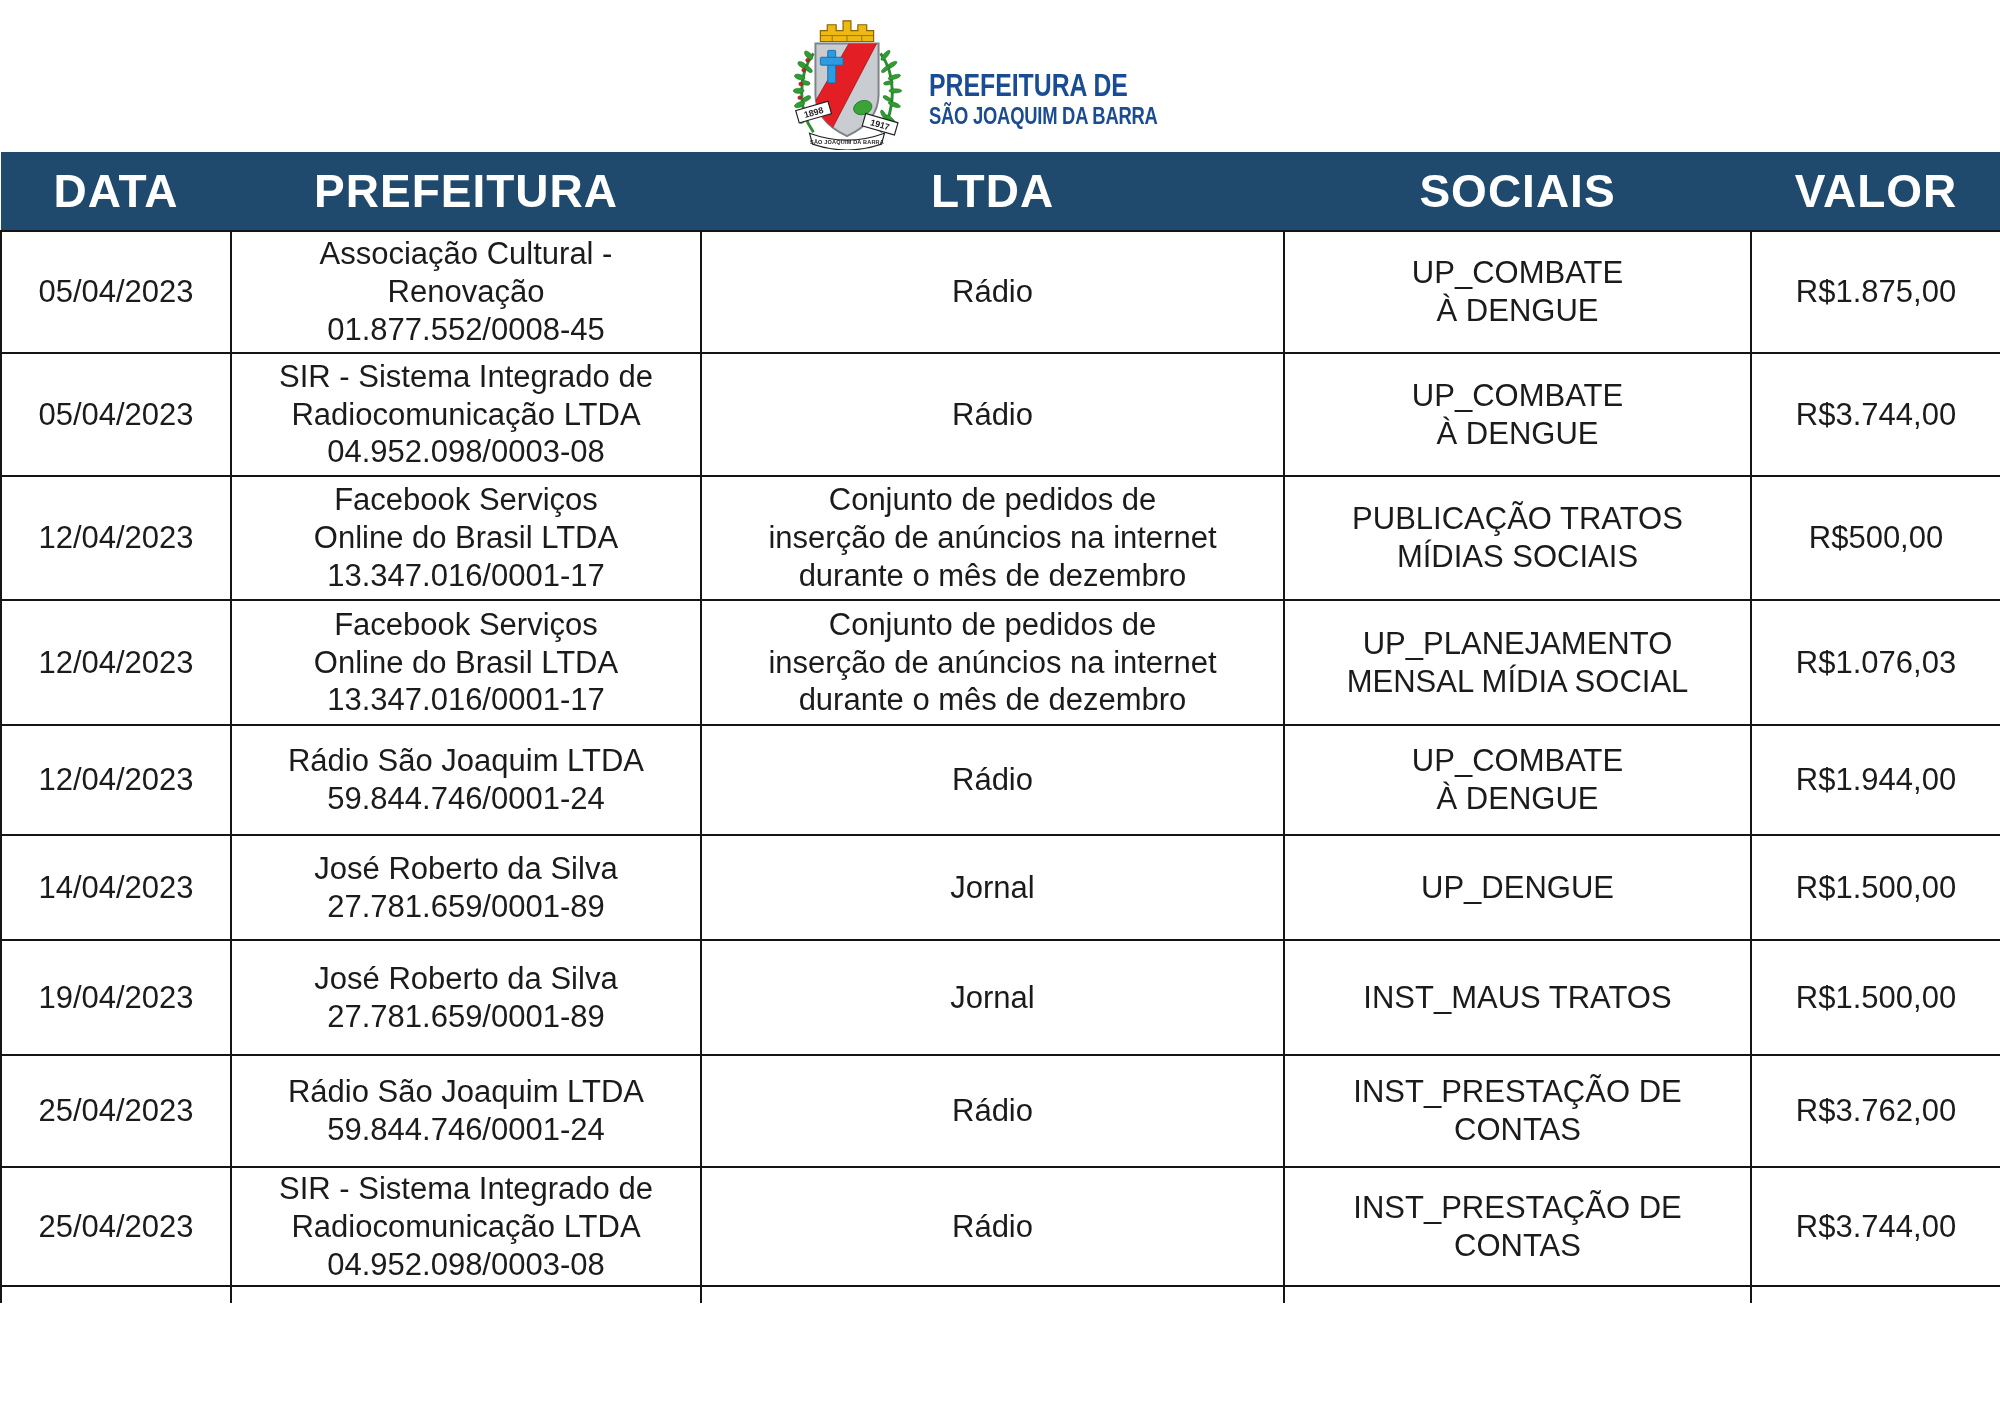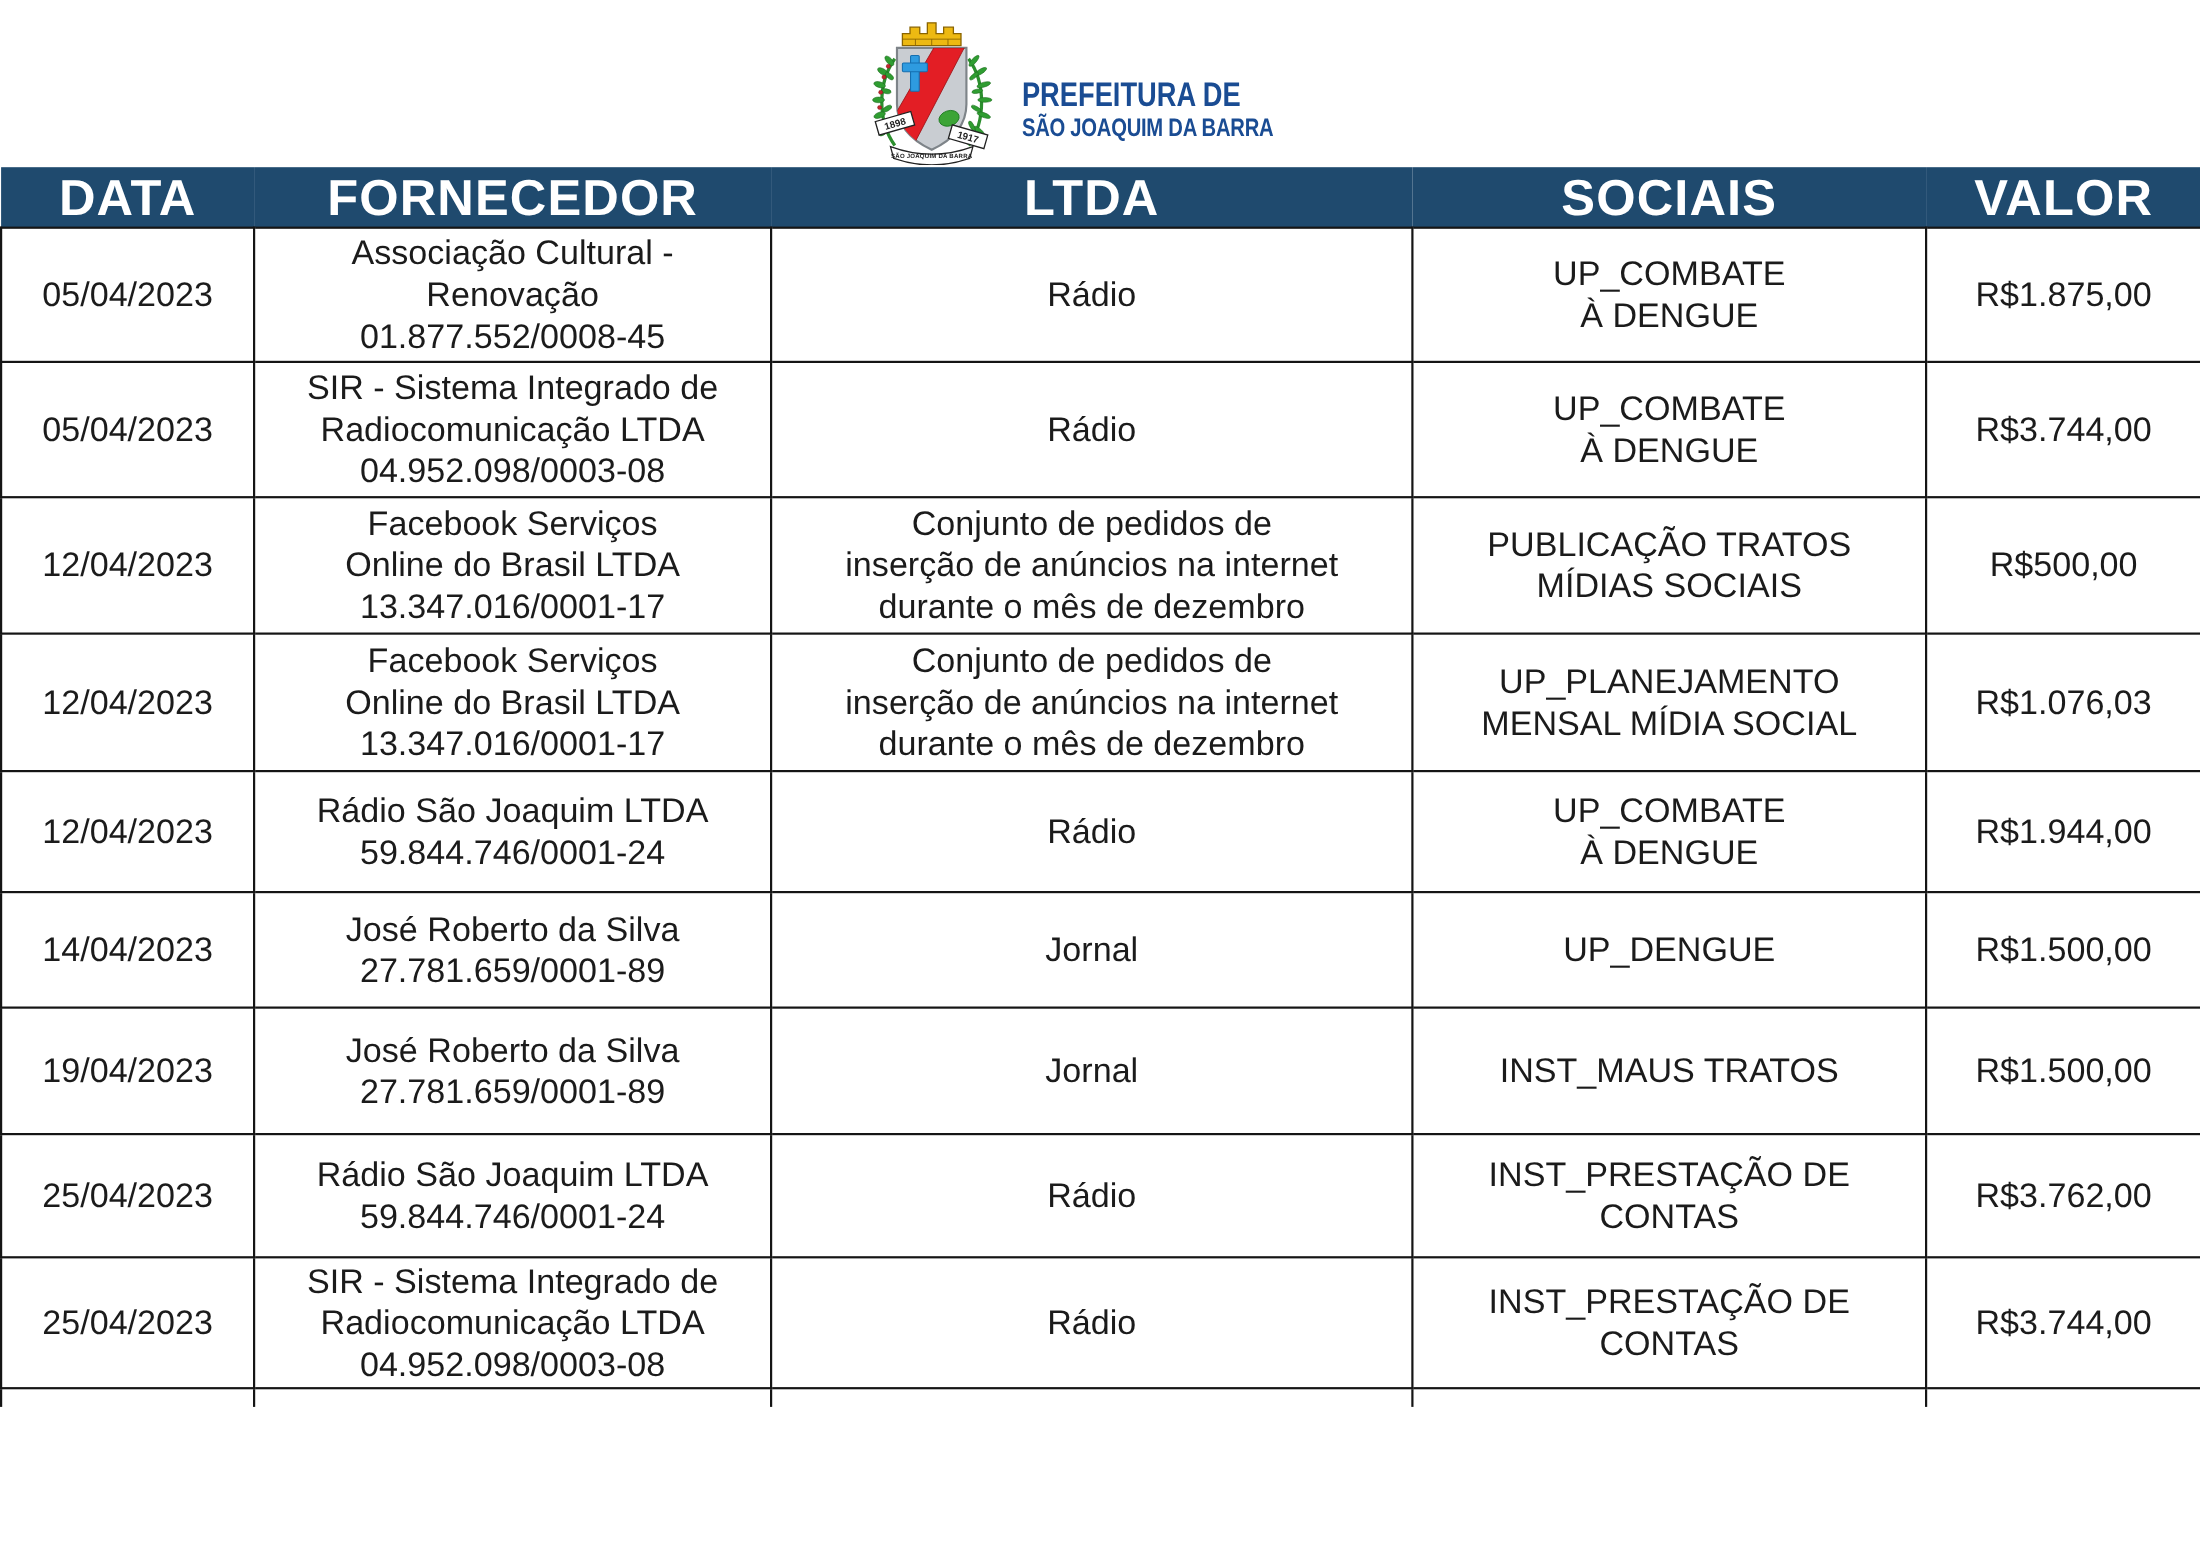--- a/index.html
+++ b/index.html
@@ -34,21 +34,21 @@
   col.c-forn  { width: 470px; }
   col.c-meio  { width: 583px; }
   col.c-camp  { width: 467px; }
   col.c-valor { width: 250px; }
 
   thead th {
     background: var(--header-bg, #1F4A6E);
     color: var(--header-fg, #ffffff);
     height: 53px;
     font-size: 46px; font-weight: 700; letter-spacing: 1px;
-    border: none; padding: 0; text-align: center; vertical-align: middle;
+    border: none; padding: 12px; text-align: center; vertical-align: middle;
   }
   tbody td {
     border: 2px solid #151515;
     text-align: center; vertical-align: middle;
     font-size: 31px; line-height: 1.22;
     white-space: pre-line;
     padding: 2px 8px;
     background: #fff;
   }
   tbody tr.stub td { border-top: none; border-bottom: none; height: 17px; padding: 0; }
@@ -138,21 +138,21 @@
     <colgroup>
       <col class="c-data">
         <col class="c-forn">
         <col class="c-meio">
         <col class="c-camp">
         <col class="c-valor">
     </colgroup>
     <thead>
       <tr>
         <th>DATA</th>
-        <th>FORNECEDOR</th>
+        <th>PREFEITURA</th>
         <th>LTDA</th>
         <th>SOCIAIS</th>
         <th>VALOR</th>
       </tr>
     </thead>
     <tbody>
         <tr class="report-row" style="height: 122px;">
     <td class="cell cell-data">05/04/2023</td>
     <td class="cell cell-fornecedor">Associação Cultural -
 Renovação

